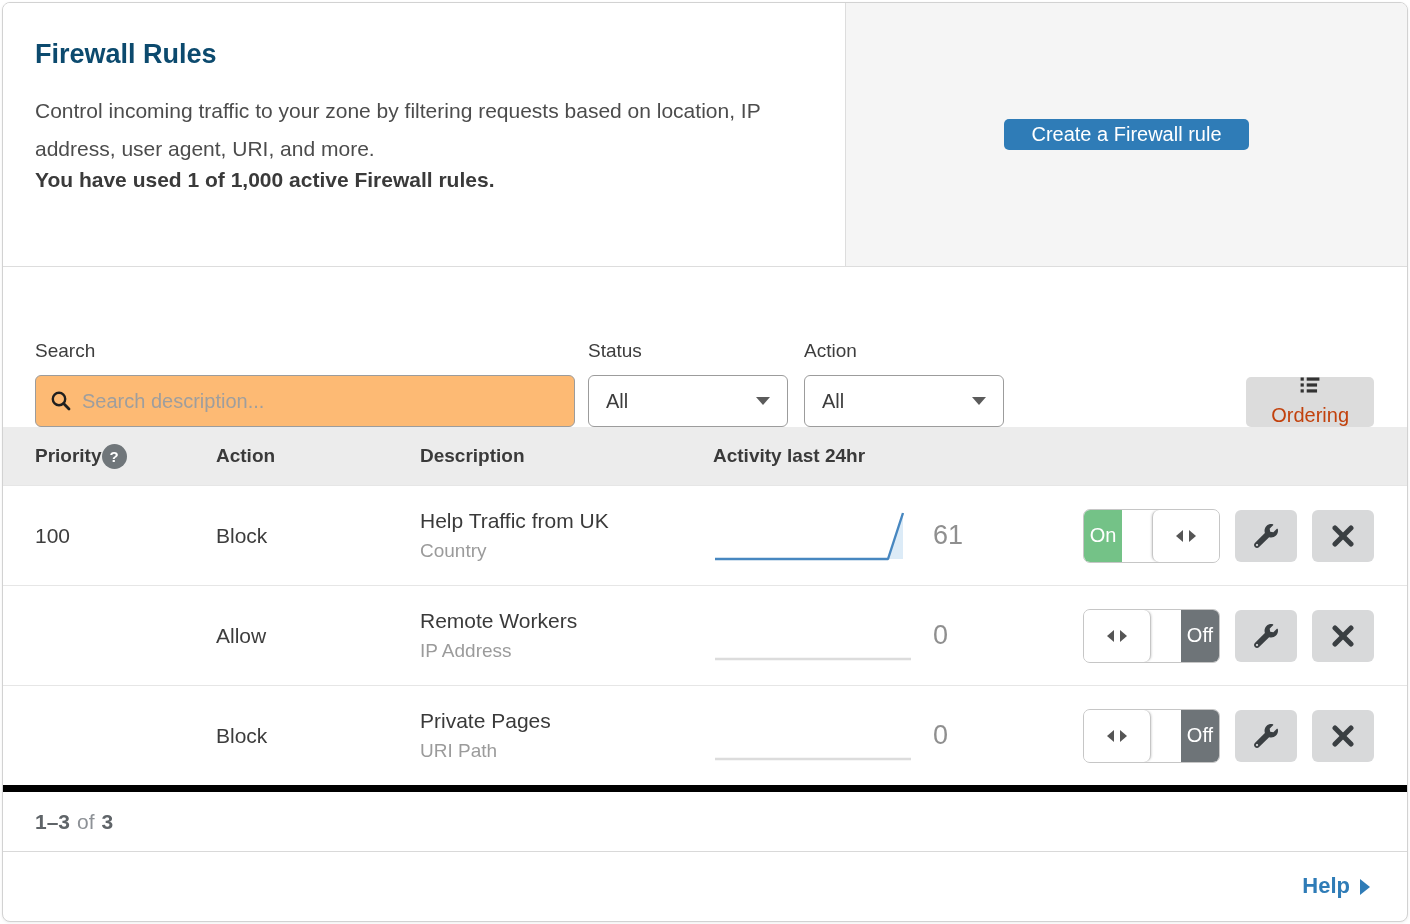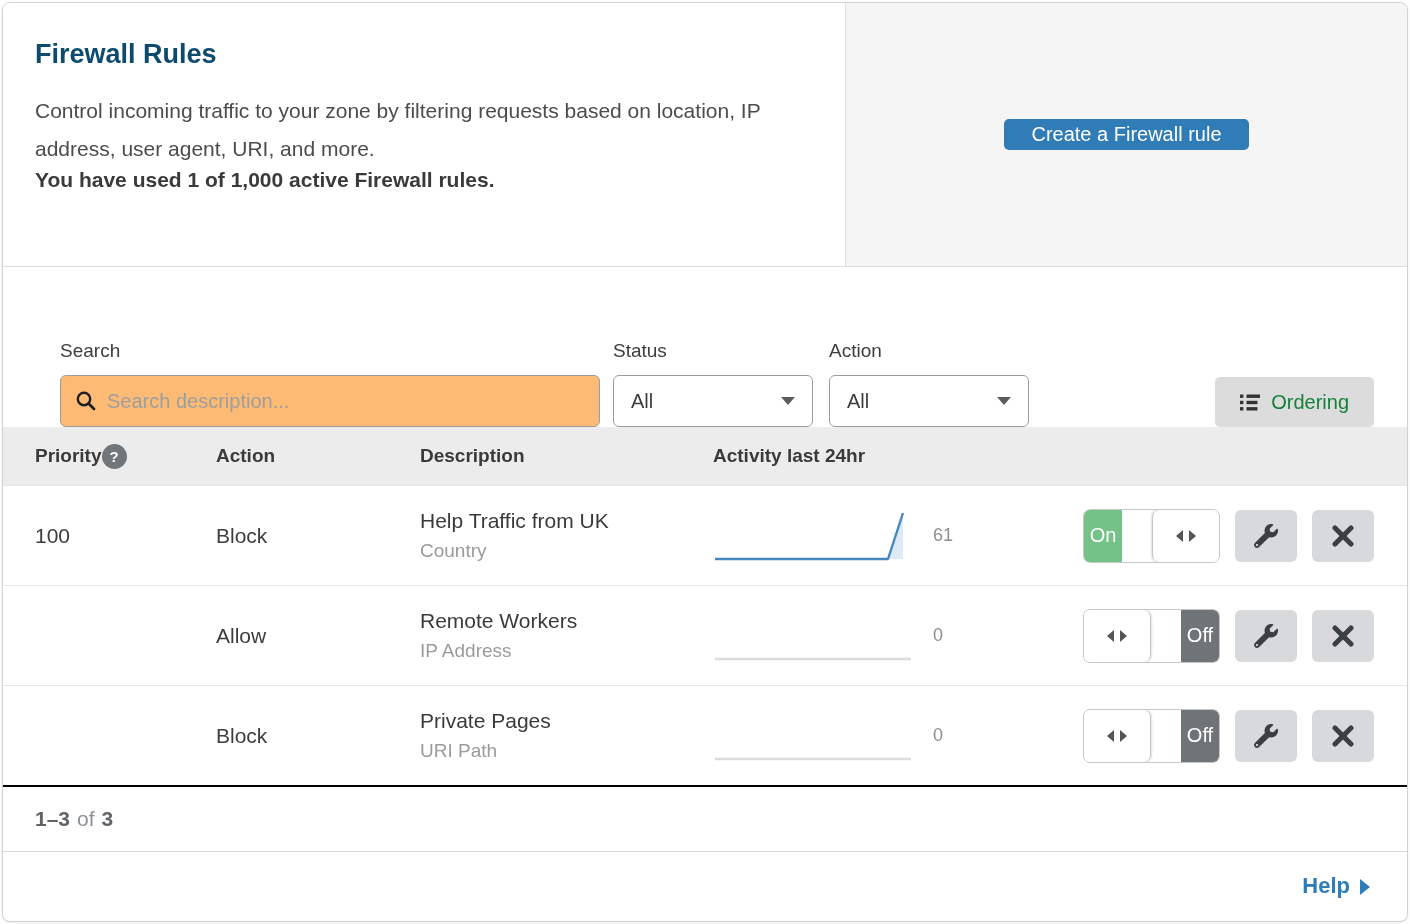--- a/index.html
+++ b/index.html
@@ -28,21 +28,21 @@
   .create-btn {
     background: #2f7cb7; color: #fff; border: none; border-radius: 5px;
     font-size: 20px; font-family: inherit; padding: 4px 27px; cursor: pointer;
   }
 
   
   .filters {
     height: 160px; padding: 28px 33px 0 32px;
     display: flex; align-items: flex-end;
   }
-  .filter-group { display: flex; flex-direction: column; margin-left: 25px; }
+  .filter-group { display: flex; flex-direction: column; }
   .filter-label { font-size: 19px; color: #3d3d3d; margin-bottom: 13px; }
   .search-box {
     width: 540px; height: 52px;
     border: 1.5px solid #9c9c9c; border-radius: 6px;
     display: flex; align-items: center; padding: 0 14px; background: #fdba74;
   }
   .search-box svg { flex: none; margin-right: 10px; }
   .search-input {
     border: none; outline: none; flex: 1; font-size: 20px;
     font-family: inherit; color: #3d3d3d; background: transparent;
@@ -58,21 +58,21 @@
     width: 0; height: 0;
     border-left: 7px solid transparent; border-right: 7px solid transparent;
     border-top: 8px solid #5b5b5b;
   }
   .status-group { margin-left: 13px; }
   .action-group { margin-left: 16px; }
   .ordering-btn {
     margin-left: auto; height: 50px; padding: 0 25px;
     background: #dcdcdc; border: none; border-radius: 5px;
     display: flex; align-items: center; gap: 11px;
-    font-size: 20px; font-family: inherit; color: #15803d; cursor: pointer;
+    font-size: 20px; font-family: inherit; color: #c2410c; cursor: pointer; flex-direction: column;
   }
 
   
   .thead {
     height: 58px; background: #ececec;
     display: flex; align-items: center; padding-left: 32px;
     font-size: 19px; font-weight: bold; color: #3a3a3a;
   }
   .col-priority { width: 181px; display: flex; align-items: center; }
   .col-action { width: 204px; }
@@ -86,21 +86,21 @@
     height: 100px; display: flex; align-items: center; padding-left: 32px;
     border-top: 1px solid #e6e6e6; background: #fff;
   }
   .row:first-of-type { border-top: none; }
   .cell-priority { width: 181px; font-size: 21px; color: #3d3d3d; }
   .cell-action { width: 204px; font-size: 21px; color: #3d3d3d; }
   .cell-desc { width: 293px; }
   .desc-title { font-size: 21px; color: #3a3a3a; }
   .desc-sub { font-size: 19px; color: #9b9b9b; margin-top: 7px; }
   .cell-activity { width: 220px; display: flex; align-items: center; }
-  .cell-count { width: 75px; font-size: 18px; color: #8f8f8f; }
+  .cell-count { width: 75px; font-size: 27px; color: #8f8f8f; }
   .cell-controls {
     margin-left: auto; padding-right: 33px;
     display: flex; align-items: center; gap: 15px;
   }
   .toggle {
     width: 137px; height: 54px; border: 1px solid #c6c6c6; border-radius: 7px;
     display: flex; overflow: hidden; cursor: pointer; background: #fff; gap: 32px;
   }
   .toggle-seg {
     flex: 1; display: flex; align-items: center; justify-content: center;
@@ -115,21 +115,21 @@
   .toggle.on .toggle-knob { border-left: 1px solid #c6c6c6; border-radius: 7px 0 0 7px; margin-left: -2px; z-index: 1; box-shadow: -1px 0 2px rgba(0,0,0,.12);}
   .toggle.off .toggle-knob { border-right: 1px solid #c6c6c6; border-radius: 0 7px 7px 0; margin-right: -2px; z-index: 1; box-shadow: 1px 0 2px rgba(0,0,0,.12);}
   .icon-btn {
     width: 62px; height: 52px; border: none; border-radius: 6px;
     background: #d8d9da; display: flex; align-items: center; justify-content: center;
     cursor: pointer;
   }
 
   
   .pagination {
-    height: 66px; border-top: 2px solid #000000;
+    height: 66px; border-top: 7px solid #000000;
     display: flex; align-items: center; padding-left: 32px; font-size: 21px;
   }
   .pg-strong { font-weight: bold; color: #5f6468; }
   .pg-of { color: #8d9196; margin: 17px 7px; }
   .help-row {
     height: 69px; border-top: 1px solid #d9d9d9;
     display: flex; align-items: center; justify-content: flex-end; padding-right: 37px; font-weight: bold;
   }
   .help-link {
     display: flex; align-items: center; gap: 10px;

